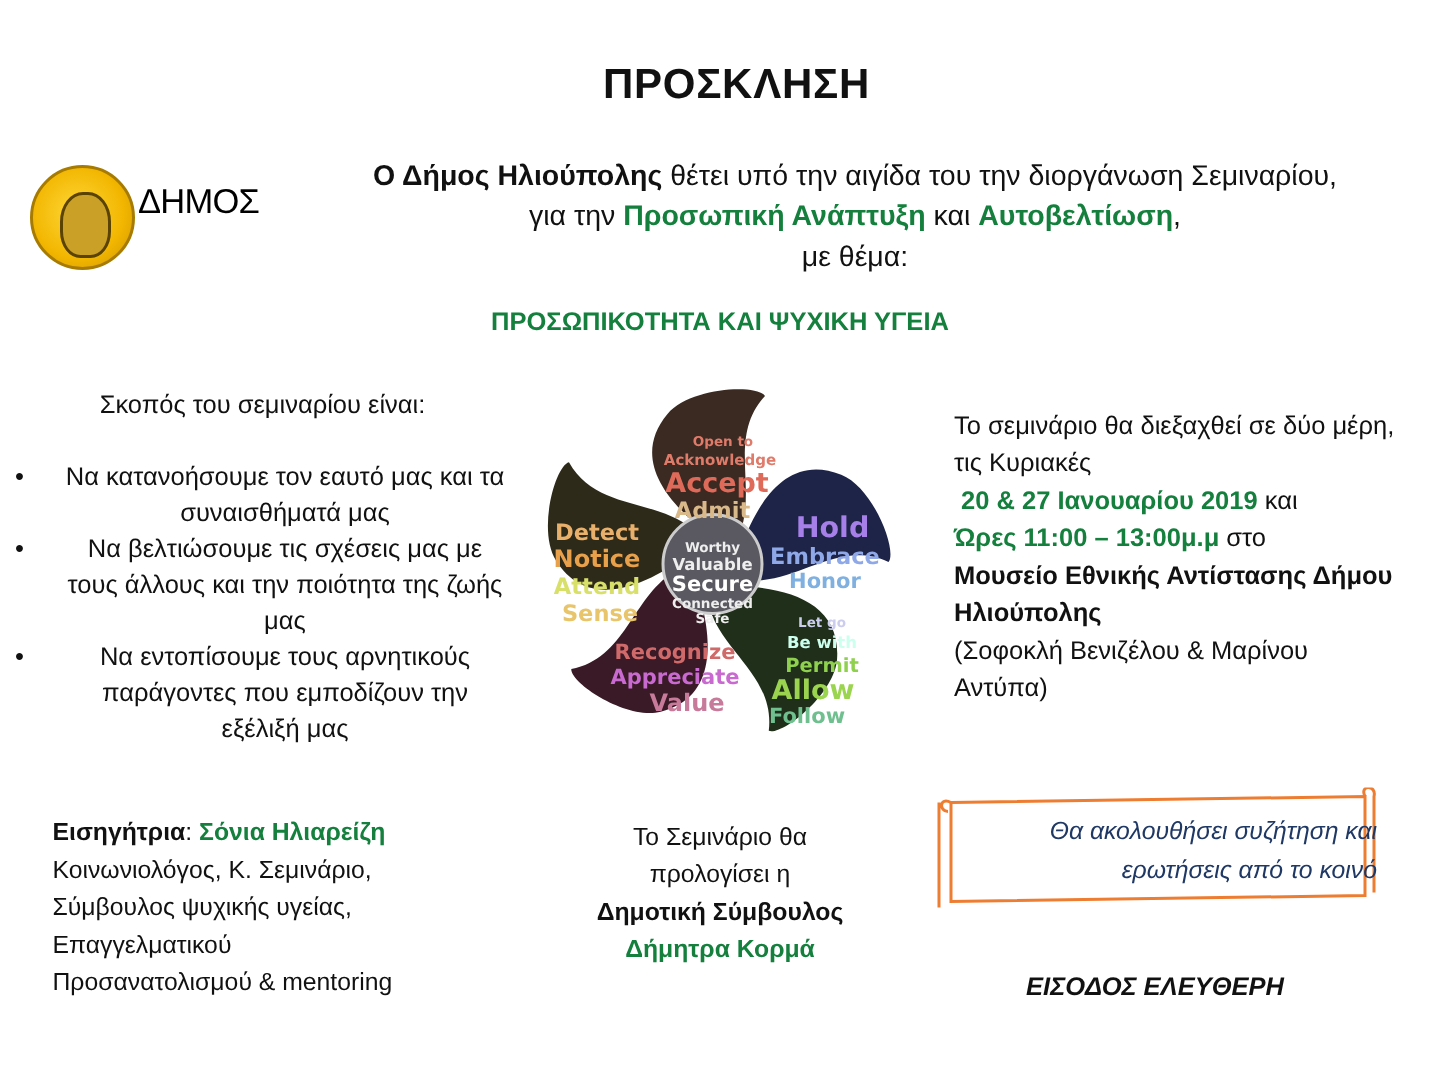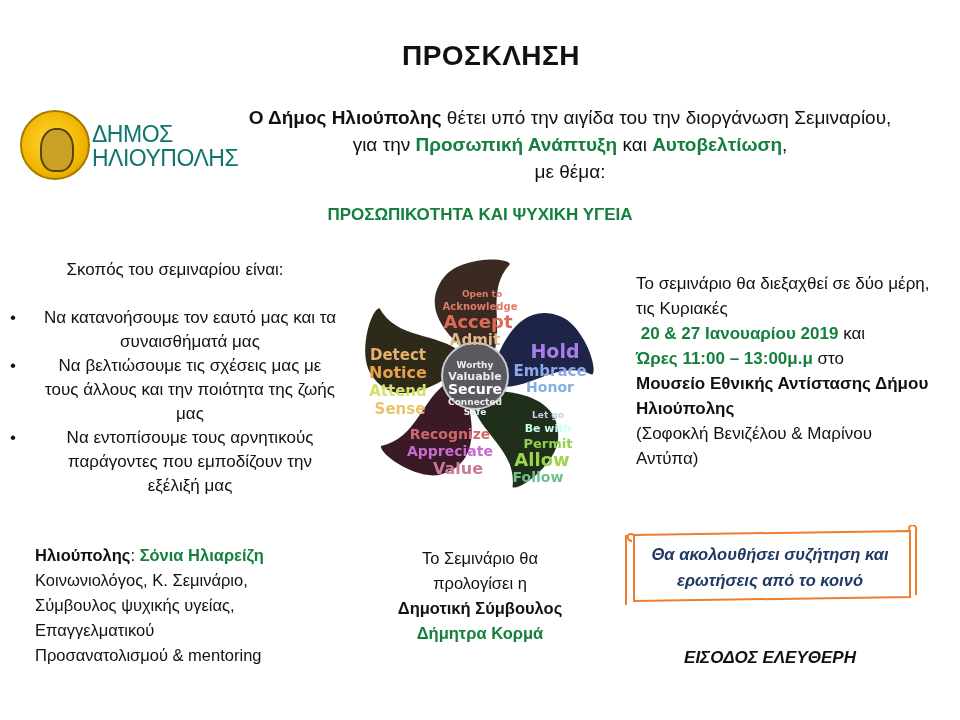--- a/index.html
+++ b/index.html
@@ -3,47 +3,46 @@
 <meta charset="utf-8">
 <style>
   html,body{margin:0;padding:0;background:#fff;}
   body{width:960px;height:720px;position:relative;overflow:hidden;font-family:"Liberation Sans",sans-serif;color:#111;}
   .abs{position:absolute;}
   .blue{color:#15803d;font-weight:bold;}
   .title{left:0;width:960px;top:40px;text-align:center;font-size:28px;font-weight:bold;letter-spacing:0.5px;margin-left:11px;}
   .logo{left:16px;top:104px;width:215px;height:80px;}
   .logo-coin{position:absolute;left:4px;top:6px;width:66px;height:66px;border-radius:50%;background:radial-gradient(circle at 45% 45%,#ffd83a 0%,#f2b600 60%,#c99300 100%);border:2px solid #a77b00;}
   .logo-face{position:absolute;left:18px;top:16px;width:30px;height:40px;border-radius:45% 45% 40% 40%;background:#caa026;border:2px solid #5a4300;}
-  .logo-text{position:absolute;left:76px;top:18px;font-size:23px;line-height:24px;font-weight:300;letter-spacing:-0.5px;color:#0f766e;}
+  .logo-text{position:absolute;left:76px;top:18px;font-size:23px;line-height:24px;font-weight:300;letter-spacing:-0.5px;color:#000000;}
   .intro{left:240px;width:660px;top:104px;text-align:center;font-size:19px;line-height:27px;}
   .subtitle{left:240px;width:480px;top:205px;text-align:center;font-size:17px;}
   .aims{left:10px;top:258px;width:330px;font-size:17px;line-height:24px;text-align:center;}
   .aims ul{margin:24px 0 0 0;padding:0;list-style:none;}
   .aims li{position:relative;padding-left:30px;}
   .aims li::before{content:"•";position:absolute;left:0;top:0;}
   .flower{left:350px;top:248px;width:250px;height:250px;}
   .info{left:636px;top:271px;width:300px;font-size:17px;line-height:25px;}
   .speaker{left:35px;top:543px;width:300px;font-size:16.5px;line-height:25px;}
   .opening{left:370px;top:546px;width:220px;text-align:center;font-size:16.5px;line-height:25px;}
   .scroll{left:622px;top:525px;width:296px;height:80px;}
-  .scroll-text{position:absolute;left:0;top:16px;width:296px;text-align:center;font-size:16.5px;line-height:26px;font-style:italic;font-weight:bold;color:#1f3864;}
+  .scroll-text{position:absolute;left:0;top:16px;width:296px;text-align:right;font-size:16.5px;line-height:26px;font-style:italic;font-weight:normal;color:#1f3864;}
   .entry{left:640px;top:648px;width:260px;text-align:center;font-size:17px;font-weight:bold;font-style:italic;}
 </style>
 </head>
 <body>
 
 <div class="abs title">ΠΡΟΣΚΛΗΣΗ</div>
 
 <div class="abs logo">
   <div class="logo-coin">
     <div class="logo-face"></div>
   </div>
   <div class="logo-text">
     <div>ΔΗΜΟΣ</div>
-    <div>ΗΛΙΟΥΠΟΛΗΣ</div>
   </div>
 </div>
 
 <div class="abs intro">
   <div>
     <b>Ο Δήμος Ηλιούπολης</b><span> θέτει υπό την αιγίδα του την διοργάνωση Σεμιναρίου, για την </span><span class="blue">Προσωπική Ανάπτυξη</span><span> και </span><span class="blue">Αυτοβελτίωση</span><span>,</span>
   </div>
   <div>με θέμα:</div>
 </div>
 
@@ -99,21 +98,21 @@
 
 <div class="abs info">
   <span>Το σεμινάριο θα διεξαχθεί σε δύο μέρη, τις Κυριακές</span><br>
   &nbsp;<span class="blue">20 &amp; 27 Ιανουαρίου 2019</span><span> και</span><br>
   <span class="blue">Ώρες 11:00 – 13:00μ.μ</span><span> στο</span><br>
   <b>Μουσείο Εθνικής Αντίστασης Δήμου Ηλιούπολης</b><br>
   <span>(Σοφοκλή Βενιζέλου &amp; Μαρίνου Αντύπα)</span>
 </div>
 
 <div class="abs speaker">
-  <div><b>Ηλιούπολης</b><span>:  </span><span class="blue">Σόνια Ηλιαρείζη</span></div>
+  <div><b>Εισηγήτρια</b><span>:  </span><span class="blue">Σόνια Ηλιαρείζη</span></div>
   <div>Κοινωνιολόγος, Κ. Σεμινάριο,</div>
   <div>Σύμβουλος ψυχικής υγείας,</div>
   <div>Επαγγελματικού</div>
   <div>Προσανατολισμού &amp; mentoring</div>
 </div>
 
 <div class="abs opening">
   <div>Το Σεμινάριο θα</div>
   <div>προλογίσει η</div>
   <div><b>Δημοτική Σύμβουλος</b></div>

